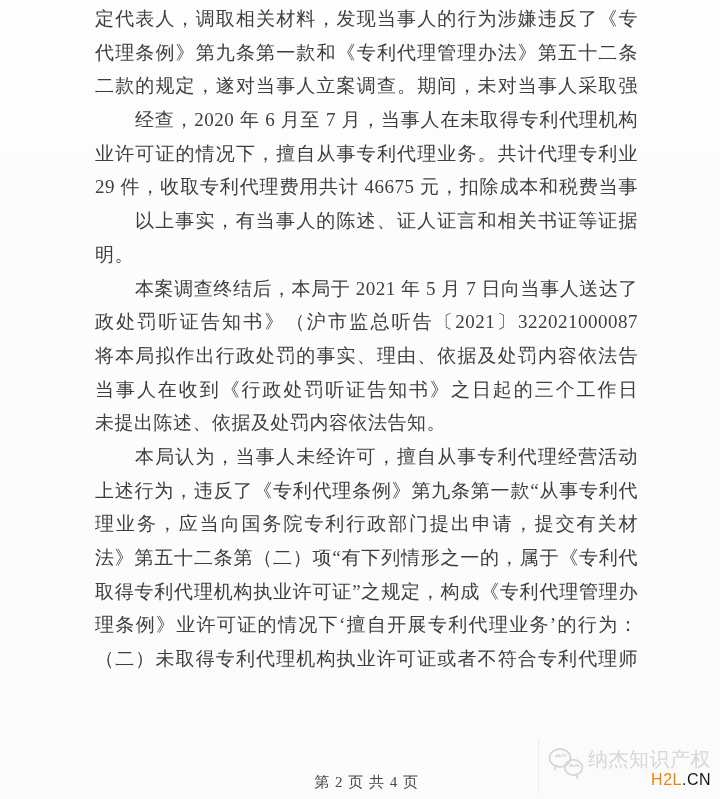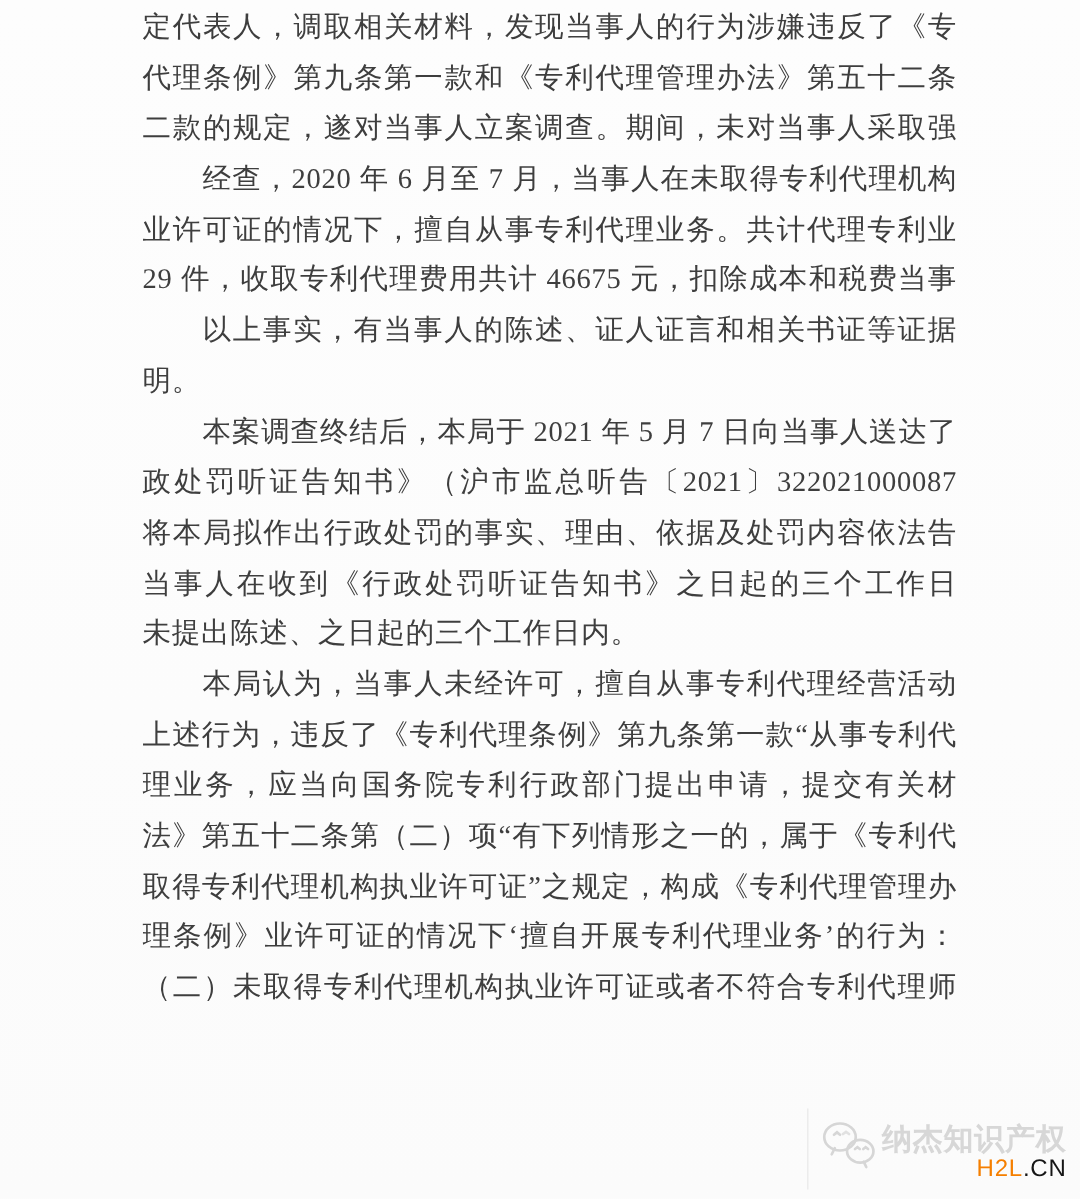--- a/index.html
+++ b/index.html
@@ -57,21 +57,21 @@
     background: #ececec;
   }
   .wm-icon {
     position: absolute;
     left: 9px; top: 9px;
   }
   .wm-brand {
     position: absolute;
     left: 50px; top: 9px;
     font-size: 20px;
-    font-weight: bold;
+    font-weight: normal;
     color: #d7d7d7;
     white-space: nowrap;
     letter-spacing: 0.5px;
     text-align: right;
   }
   .wm-site {
     position: absolute;
     right: 3px; bottom: 2px;
     font-size: 16px;
     font-weight: normal;
@@ -92,30 +92,33 @@
       <div class="line fill">二款的规定，遂对当事人立案调查。期间，未对当事人采取强制</div>
       <div class="line fill indent">经查，2020 年 6 月至 7 月，当事人在未取得专利代理机构执</div>
       <div class="line fill">业许可证的情况下，擅自从事专利代理业务。共计代理专利业务</div>
       <div class="line fill">29 件，收取专利代理费用共计 46675 元，扣除成本和税费当事人</div>
       <div class="line fill indent">以上事实，有当事人的陈述、证人证言和相关书证等证据证</div>
       <div class="line">明。</div>
       <div class="line fill indent">本案调查终结后，本局于 2021 年 5 月 7 日向当事人送达了《行</div>
       <div class="line fill">政处罚听证告知书》（沪市监总听告〔2021〕322021000087 号），</div>
       <div class="line fill">将本局拟作出行政处罚的事实、理由、依据及处罚内容依法告知。</div>
       <div class="line fill">当事人在收到《行政处罚听证告知书》之日起的三个工作日内，</div>
-      <div class="line">未提出陈述、之日起的三个工作日内。</div>
+      <div class="line">未提出陈述、依据及处罚内容依法告知。</div>
       <div class="line fill indent">本局认为，当事人未经许可，擅自从事专利代理经营活动的</div>
       <div class="line fill">上述行为，违反了《专利代理条例》第九条第一款“从事专利代</div>
       <div class="line fill">理业务，应当向国务院专利行政部门提出申请，提交有关材料，</div>
       <div class="line fill">法》第五十二条第（二）项“有下列情形之一的，属于《专利代</div>
       <div class="line fill">取得专利代理机构执业许可证”之规定，构成《专利代理管理办</div>
       <div class="line fill">理条例》业许可证的情况下‘擅自开展专利代理业务’的行为：</div>
       <div class="line fill">（二）未取得专利代理机构执业许可证或者不符合专利代理师执</div>
     </div>
 
+  <div class="footer">
+    <span>第 2 页 共 4 页</span>
+  </div>
 
   <div class="watermark">
     <svg class="wm-icon" width="38" height="36" viewBox="0 0 38 36">
       <g fill="none" stroke="#d6d6d6" stroke-width="1.8" stroke-linecap="round">
         <ellipse cx="13" cy="12" rx="10.5" ry="9"></ellipse>
         <path d="M7.5 23.5 L9.5 19.5"></path>
         <path d="M9 10.5 l2 -1.6 l2 1.6"></path>
         <path d="M15 10 l2 -1.4 l2 1.4" opacity="0.7"></path>
         <ellipse cx="26.5" cy="21.5" rx="8.8" ry="7.6"></ellipse>
         <path d="M30.5 32 L28.8 28.4"></path>

